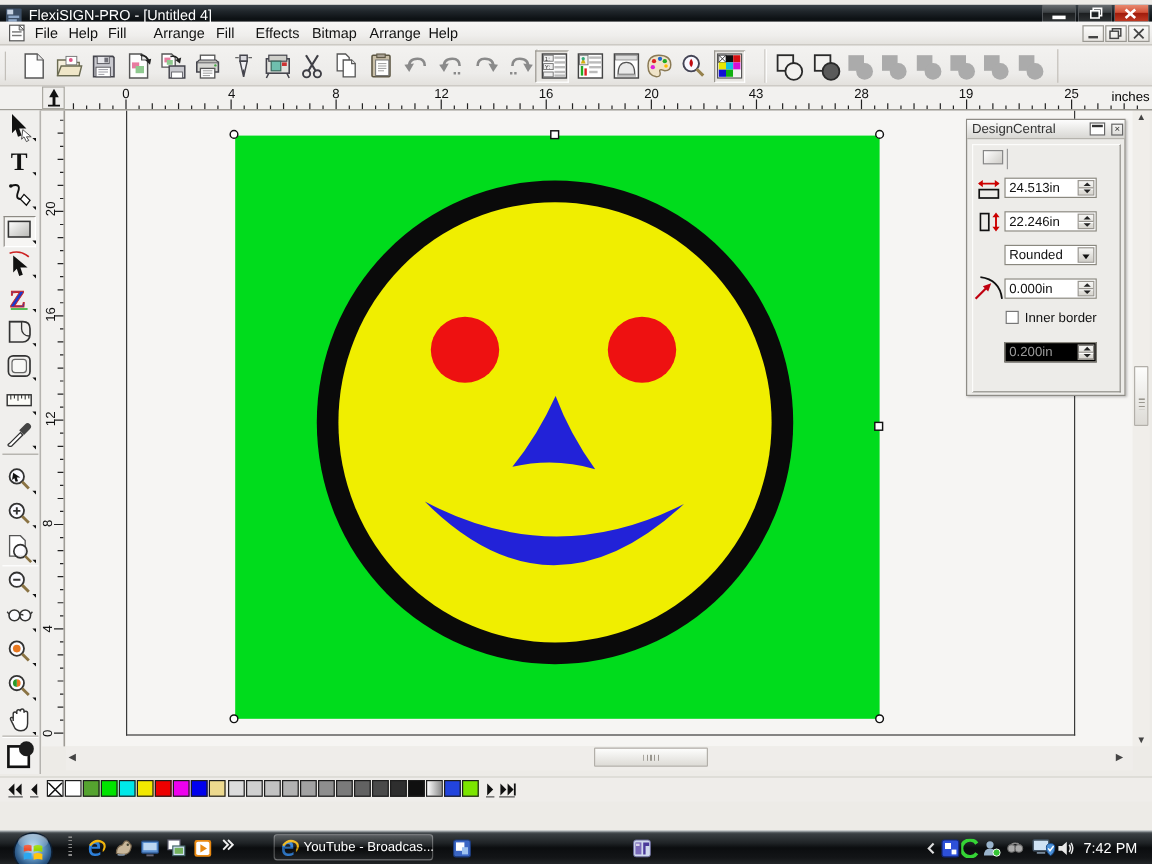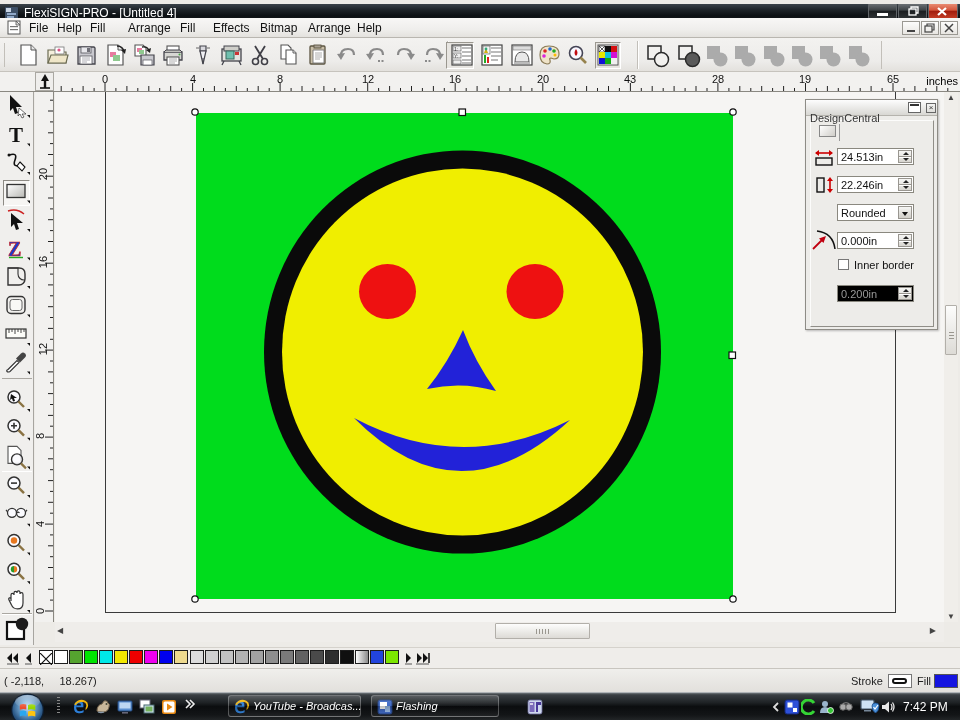--- a/index.html
+++ b/index.html
@@ -69,21 +69,21 @@
   #statusbar { left:0; top:668px; width:960px; height:24px;
     background:linear-gradient(#f0efec,#e2e0dc); border-top:1px solid #c8c5bf;
     font-size:11px; color:#222; z-index:5; }
 
   
   #taskbar { left:0; top:692px; width:960px; height:28px;
     background:linear-gradient(#9ba1a6 0%, #6c7377 4%, #3a3f43 10%, #1e2225 38%, #0b0d0f 52%, #131517 82%, #222527 100%);
     z-index:7; }
   .tbtn { position:absolute; top:3px; height:22px; border:1px solid rgba(255,255,255,0.28);
     border-radius:3px; background:linear-gradient(rgba(255,255,255,0.18), rgba(255,255,255,0.04) 48%, rgba(0,0,0,0.25) 52%, rgba(255,255,255,0.05));
-    color:#fff; font-size:11px;font-style:italic; }
+    color:#fff; font-size:11px; }
   .tbtn span { position:absolute; left:24px; top:4px; white-space:nowrap; }
 
   
   #dc { left:805px; top:99px; width:133px; height:231px; background:#edece9;
     border:1px solid #8e8c86; box-shadow:1px 1px 2px rgba(0,0,0,0.25); z-index:8; }
   #dc-title { position:absolute; left:0; top:0; width:131px; height:16px;
     background:linear-gradient(#fdfdfd,#d8d7d3); border-bottom:1px solid #b5b3ad;
     font-size:11px; color:#333; }
   .dcfield { position:absolute; left:31px; width:77px; height:17px; background:#fff;
     border:1px solid #8a887f; font-size:11px; color:#111; }
@@ -437,21 +437,21 @@
       </svg>
     <div class="rnum" style="left:105px">0</div>
     <div class="rnum" style="left:193px">4</div>
     <div class="rnum" style="left:280px">8</div>
     <div class="rnum" style="left:368px">12</div>
     <div class="rnum" style="left:455px">16</div>
     <div class="rnum" style="left:543px">20</div>
     <div class="rnum" style="left:630px">43</div>
     <div class="rnum" style="left:718px">28</div>
     <div class="rnum" style="left:805px">19</div>
-    <div class="rnum" style="left:893px">65</div>
+    <div class="rnum" style="left:893px">25</div>
     <div style="position:absolute; right:2px; top:3px; font-size:11px;text-align:right;">inches</div>
   </div>
 
   <div id="toolcol" class="abs">
       <div style="position:absolute;left:3px;top:88px;width:27px;height:26px;border:1px solid;border-color:#8d8a84 #fff #fff #8d8a84;background:#f6f5f3"></div>
       <svg class="abs" style="left:0;top:0" width="34" height="553" viewBox="0 0 34 553">
         <defs>
           <linearGradient id="rg" x1="0" y1="0" x2="1" y2="1">
             <stop offset="0" stop-color="#ffffff"></stop>
             <stop offset="1" stop-color="#b8b8b4"></stop>
@@ -696,29 +696,20 @@
       <div class="sw" style="left:370px; background:#2244DD"></div>
       <div class="sw" style="left:385px; background:#7CE600"></div>
       <svg class="abs" style="left:404px;top:2px" width="36" height="16" viewBox="0 0 36 16">
 <path d="M2 3 L7 8 L2 13 Z" fill="#111"></path>
         <path d="M1 14 H8 M12 14 H25" stroke="#555" stroke-width="1"></path>
 <path d="M13 3 L18 8 L13 13 Z M19 3 L24 8 L19 13 Z" fill="#111"></path>
 <path d="M25 3 V13" stroke="#111" stroke-width="1.5"></path>
       </svg>
     </div>
 
-  <div id="statusbar" class="abs">
-    <div style="position:absolute; left:4px; top:6px">( -2,118,&nbsp;&nbsp;&nbsp;&nbsp;&nbsp;18.267)</div>
-    <div style="position:absolute; left:851px; top:6px">Stroke</div>
-    <div style="position:absolute; left:888px; top:5px; width:24px; height:14px; background:#fff; border:1px solid #777">
-      <div style="position:absolute; left:3px; top:3px; width:15px; height:6px; border:2px solid #111; border-radius:3px"></div>
-    </div>
-    <div style="position:absolute; left:917px; top:6px">Fill</div>
-    <div style="position:absolute; left:934px; top:5px; width:24px; height:14px; background:#1414E0; border:1px solid #555"></div>
-  </div>
 
   <div id="taskbar" class="abs">
     <div style="position:absolute; left:0; top:0; width:960px; height:1px; background:rgba(255,255,255,0.35)"></div>
       <svg class="abs" style="left:9px;top:1px" width="37" height="27" viewBox="0 0 37 27">
 <defs>
 <radialGradient id="orbg" cx="0.5" cy="0.4" r="0.72">
 <stop offset="0" stop-color="#cfe3f6"></stop>
             <stop offset="0.35" stop-color="#6aa0cc"></stop>
 <stop offset="0.7" stop-color="#2a5684"></stop>
             <stop offset="1" stop-color="#102a44"></stop>
@@ -812,30 +803,27 @@
 <path d="M12 8 Q12 5 15.5 5 Q19 5 19 8 Q19 13 15.5 15 Q12 13 12 8 Z" fill="#4a90d8" stroke="#1a4a88" stroke-width="0.8"></path>
 <path d="M13.5 9 L15 11 L18 7" stroke="#fff" stroke-width="1.2" fill="none"></path>
       </svg>
       <svg class="abs" style="left:880px;top:7px" width="16" height="16" viewBox="0 0 16 16">
 <path d="M2 6 H5 L9 2.5 V13.5 L5 10 H2 Z" fill="#e8e8e8"></path>
 <path d="M11 5 Q13 8 11 11 M12.5 3.5 Q15.5 8 12.5 12.5" stroke="#e8e8e8" stroke-width="1.3" fill="none"></path>
       </svg>
     <div class="tbtn" style="left:228px; width:133px">
         <span>YouTube - Broadcas...</span>
       </div>
-    <div class="tbtn" style="left:371px; width:128px">
-        <span>Flashing</span>
-      </div>
     <div style="position:absolute; left:903px; top:8px; font-size:12px; color:#fff">7:42 PM</div>
   </div>
 
   <div id="dc" class="abs">
       <div style="position:absolute;left:4px;top:20px;width:124px;height:207px;border:1px solid;border-color:#fcfcfb #908e88 #908e88 #fcfcfb"></div>
     <div id="dc-title">
-        <span style="position:absolute;left:4px;top:12px">DesignCentral</span>
+        <span style="position:absolute;left:4px;top:2px">DesignCentral</span>
       <div style="position:absolute; left:102px; top:2px; width:13px; height:11px; background:#fff; border:1px solid #666">
           <div style="position:absolute;left:1px;top:1px;width:9px;height:2px;background:#333"></div>
         </div>
       <div style="position:absolute; left:120px; top:3px; width:10px; height:10px; border:1px solid #666; font-size:8px; line-height:8px; text-align:center; color:#333">×</div>
     </div>
 
     <div style="position:absolute; left:13px; top:25px; width:17px; height:12px; border:1px solid #888; background:linear-gradient(135deg,#fff,#cfcdc8)"></div>
     <div style="position:absolute; left:33px; top:24px; width:1px; height:17px; background:#999"></div>
 
     <svg class="abs" style="left:8px; top:49px" width="22" height="17" viewBox="0 0 22 17">

